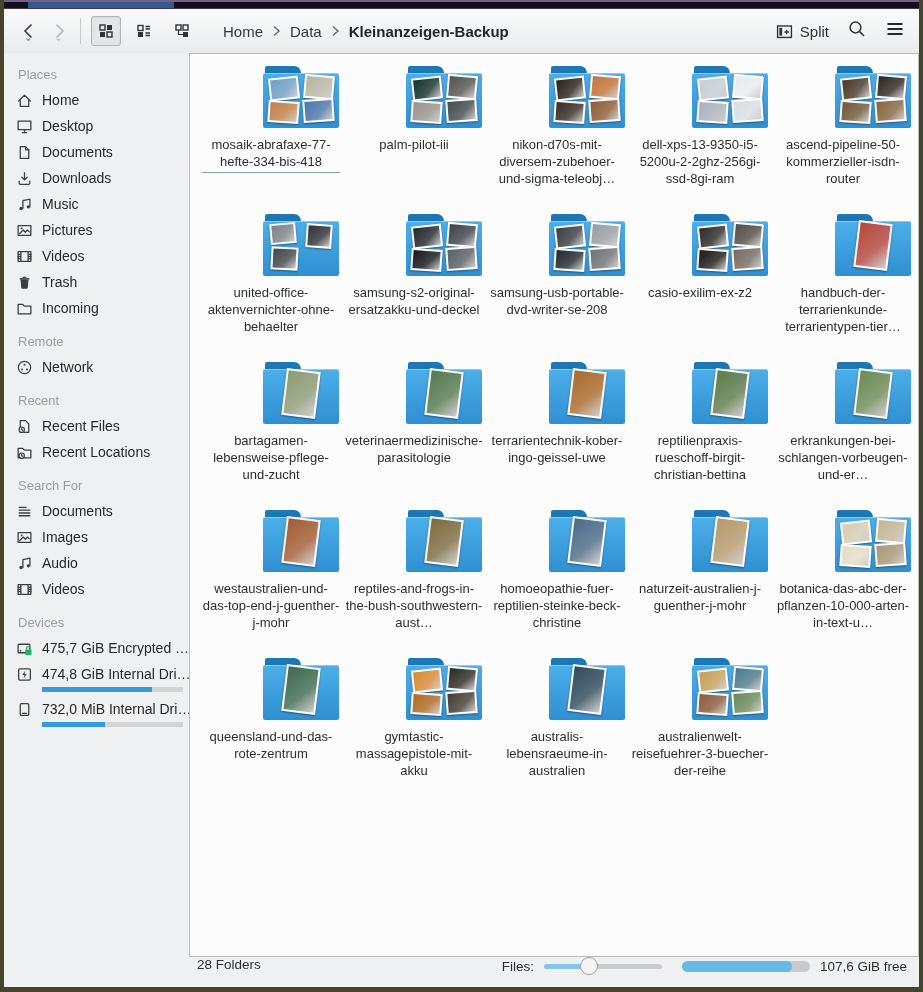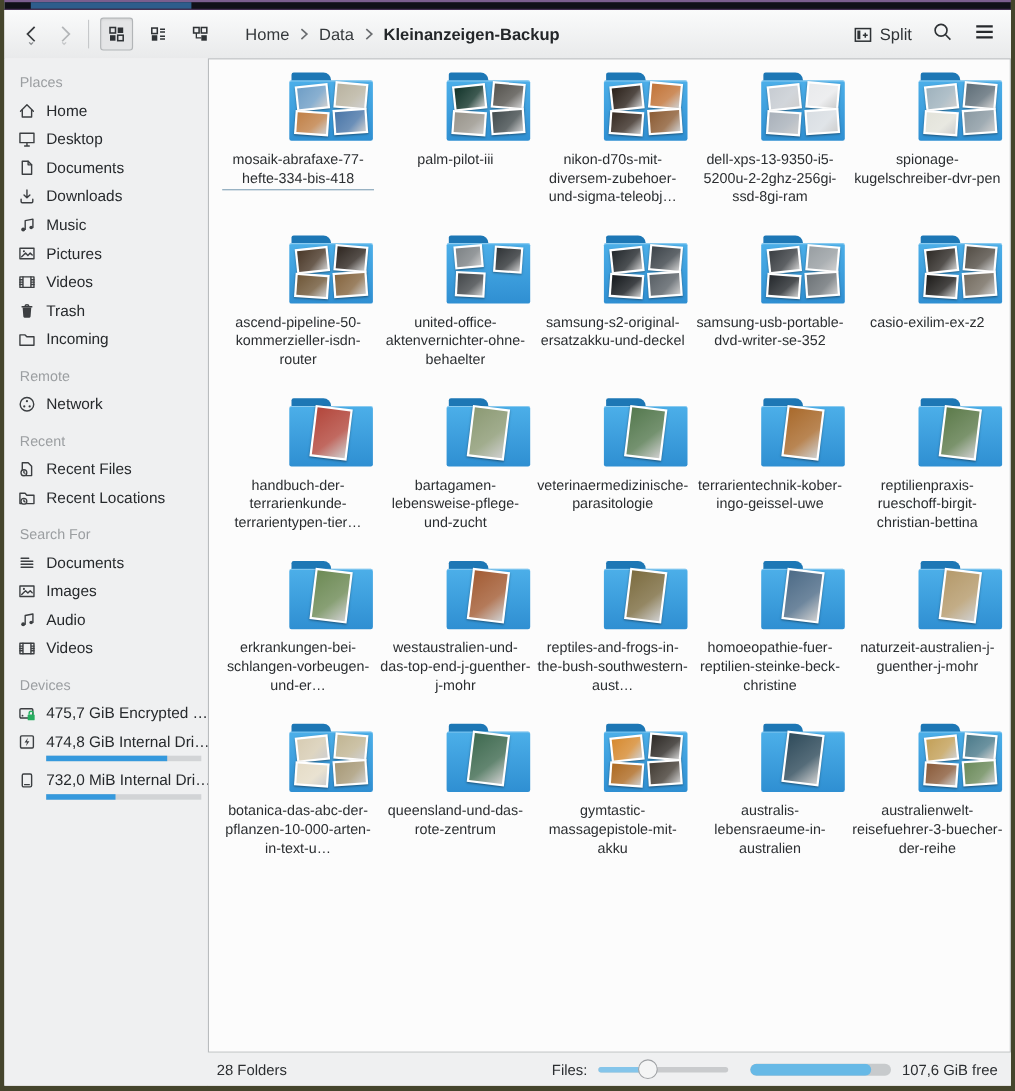--- a/index.html
+++ b/index.html
@@ -56,21 +56,21 @@
   .folder .fbody { position:absolute; top:7px; left:1px; right:1px; bottom:2px;
                    background:linear-gradient(#4cafe9,#2f8fd2); border-radius:2px;
                    box-shadow:inset 0 1px 0 rgba(255,255,255,.35); }
   .tile { position:absolute; background:#fff; padding:2px; box-shadow:0 1px 2px rgba(0,0,0,.4); }
   .tile .ph { width:100%; height:100%; }
   .flabel { margin-top:6px; width:138px; font-size:13px; line-height:17px; color:#2b2e31; text-align:center;
             overflow-wrap:break-word; }
   .flabel.selected { border-bottom:1px solid #7fa0b5; padding-bottom:2px; }
 
   
-  .statusbar { height:30px; flex:none; background:#eff0f1; display:flex; align-items:center;
+  .statusbar { height:30px; flex:none; background:#eff0f1; display:flex; align-items:flex-start;
                padding:0 12px 0 8px; font-size:13.5px; color:#2b2e31; }
   .status-right { margin-left:auto; display:flex; align-items:center; gap:10px; }
   .zoom-slider { position:relative; width:118px; height:18px; }
   .zoom-slider .track { position:absolute; top:7px; left:0; right:0; height:5px; border-radius:3px; background:#c9cbcd; }
   .zoom-slider .fill { position:absolute; top:7px; left:0; width:38%; height:5px; border-radius:3px; background:#84c5ea; }
   .zoom-slider .handle { position:absolute; top:0; left:calc(38% - 9px); width:18px; height:18px; border-radius:50%;
                          background:#f4f5f5; border:1px solid #9fa2a5; }
   .cap-bar { width:128px; height:11px; border-radius:6px; background:#c7cacc; position:relative; overflow:hidden; margin-left:10px; }
   .cap-fill { position:absolute; left:0; top:0; bottom:0; width:86%; border-radius:6px; background:#67b9e6; }
 </style>
@@ -433,39 +433,20 @@
                 <div class="ph" style="background:linear-gradient(135deg,#d9dee3,#d9dee3d0 60%, #00000030)"></div>
               </div>
             </div>
             <div class="flabel">dell-xps-13-9350-i5-5200u-2-2ghz-256gi-ssd-8gi-ram</div>
           </div>
           <div class="cell">
             <div class="folder">
               <div class="tab"></div>
               <div class="fbody"></div>
               <div class="tile" style="left: 7px; top: 11px; width: 30px; height: 23px; transform: rotate(-6deg);">
-                <div class="ph" style="background:linear-gradient(135deg,#9fb2bd,#9fb2bdd0 60%, #00000030)"></div>
-              </div>
-              <div class="tile" style="left: 42px; top: 9px; width: 30px; height: 24px; transform: rotate(5deg);">
-                <div class="ph" style="background:linear-gradient(135deg,#5f6e78,#5f6e78d0 60%, #00000030)"></div>
-              </div>
-              <div class="tile" style="left: 6px; top: 35px; width: 31px; height: 22px; transform: rotate(4deg);">
-                <div class="ph" style="background:linear-gradient(135deg,#e3e3da,#e3e3dad0 60%, #00000030)"></div>
-              </div>
-              <div class="tile" style="left: 41px; top: 33px; width: 31px; height: 23px; transform: rotate(-4deg);">
-                <div class="ph" style="background:linear-gradient(135deg,#8a99a2,#8a99a2d0 60%, #00000030)"></div>
-              </div>
-            </div>
-            <div class="flabel">spionage-kugelschreiber-dvr-pen</div>
-          </div>
-          <div class="cell">
-            <div class="folder">
-              <div class="tab"></div>
-              <div class="fbody"></div>
-              <div class="tile" style="left: 7px; top: 11px; width: 30px; height: 23px; transform: rotate(-6deg);">
                 <div class="ph" style="background:linear-gradient(135deg,#4a3828,#4a3828d0 60%, #00000030)"></div>
               </div>
               <div class="tile" style="left: 42px; top: 9px; width: 30px; height: 24px; transform: rotate(5deg);">
                 <div class="ph" style="background:linear-gradient(135deg,#2e2620,#2e2620d0 60%, #00000030)"></div>
               </div>
               <div class="tile" style="left: 6px; top: 35px; width: 31px; height: 22px; transform: rotate(4deg);">
                 <div class="ph" style="background:linear-gradient(135deg,#6f5738,#6f5738d0 60%, #00000030)"></div>
               </div>
               <div class="tile" style="left: 41px; top: 33px; width: 31px; height: 23px; transform: rotate(-4deg);">
                 <div class="ph" style="background:linear-gradient(135deg,#85653f,#85653fd0 60%, #00000030)"></div>
@@ -518,21 +499,21 @@
               <div class="tile" style="left: 42px; top: 9px; width: 30px; height: 24px; transform: rotate(5deg);">
                 <div class="ph" style="background:linear-gradient(135deg,#989ea2,#989ea2d0 60%, #00000030)"></div>
               </div>
               <div class="tile" style="left: 6px; top: 35px; width: 31px; height: 22px; transform: rotate(4deg);">
                 <div class="ph" style="background:linear-gradient(135deg,#24282c,#24282cd0 60%, #00000030)"></div>
               </div>
               <div class="tile" style="left: 41px; top: 33px; width: 31px; height: 23px; transform: rotate(-4deg);">
                 <div class="ph" style="background:linear-gradient(135deg,#6d7377,#6d7377d0 60%, #00000030)"></div>
               </div>
             </div>
-            <div class="flabel">samsung-usb-portable-dvd-writer-se-352</div>
+            <div class="flabel">samsung-usb-portable-dvd-writer-se-208</div>
           </div>
           <div class="cell">
             <div class="folder">
               <div class="tab"></div>
               <div class="fbody"></div>
               <div class="tile" style="left: 7px; top: 11px; width: 30px; height: 23px; transform: rotate(-6deg);">
                 <div class="ph" style="background:linear-gradient(135deg,#2e2a26,#2e2a26d0 60%, #00000030)"></div>
               </div>
               <div class="tile" style="left: 42px; top: 9px; width: 30px; height: 24px; transform: rotate(5deg);">
                 <div class="ph" style="background:linear-gradient(135deg,#534d45,#534d45d0 60%, #00000030)"></div>

